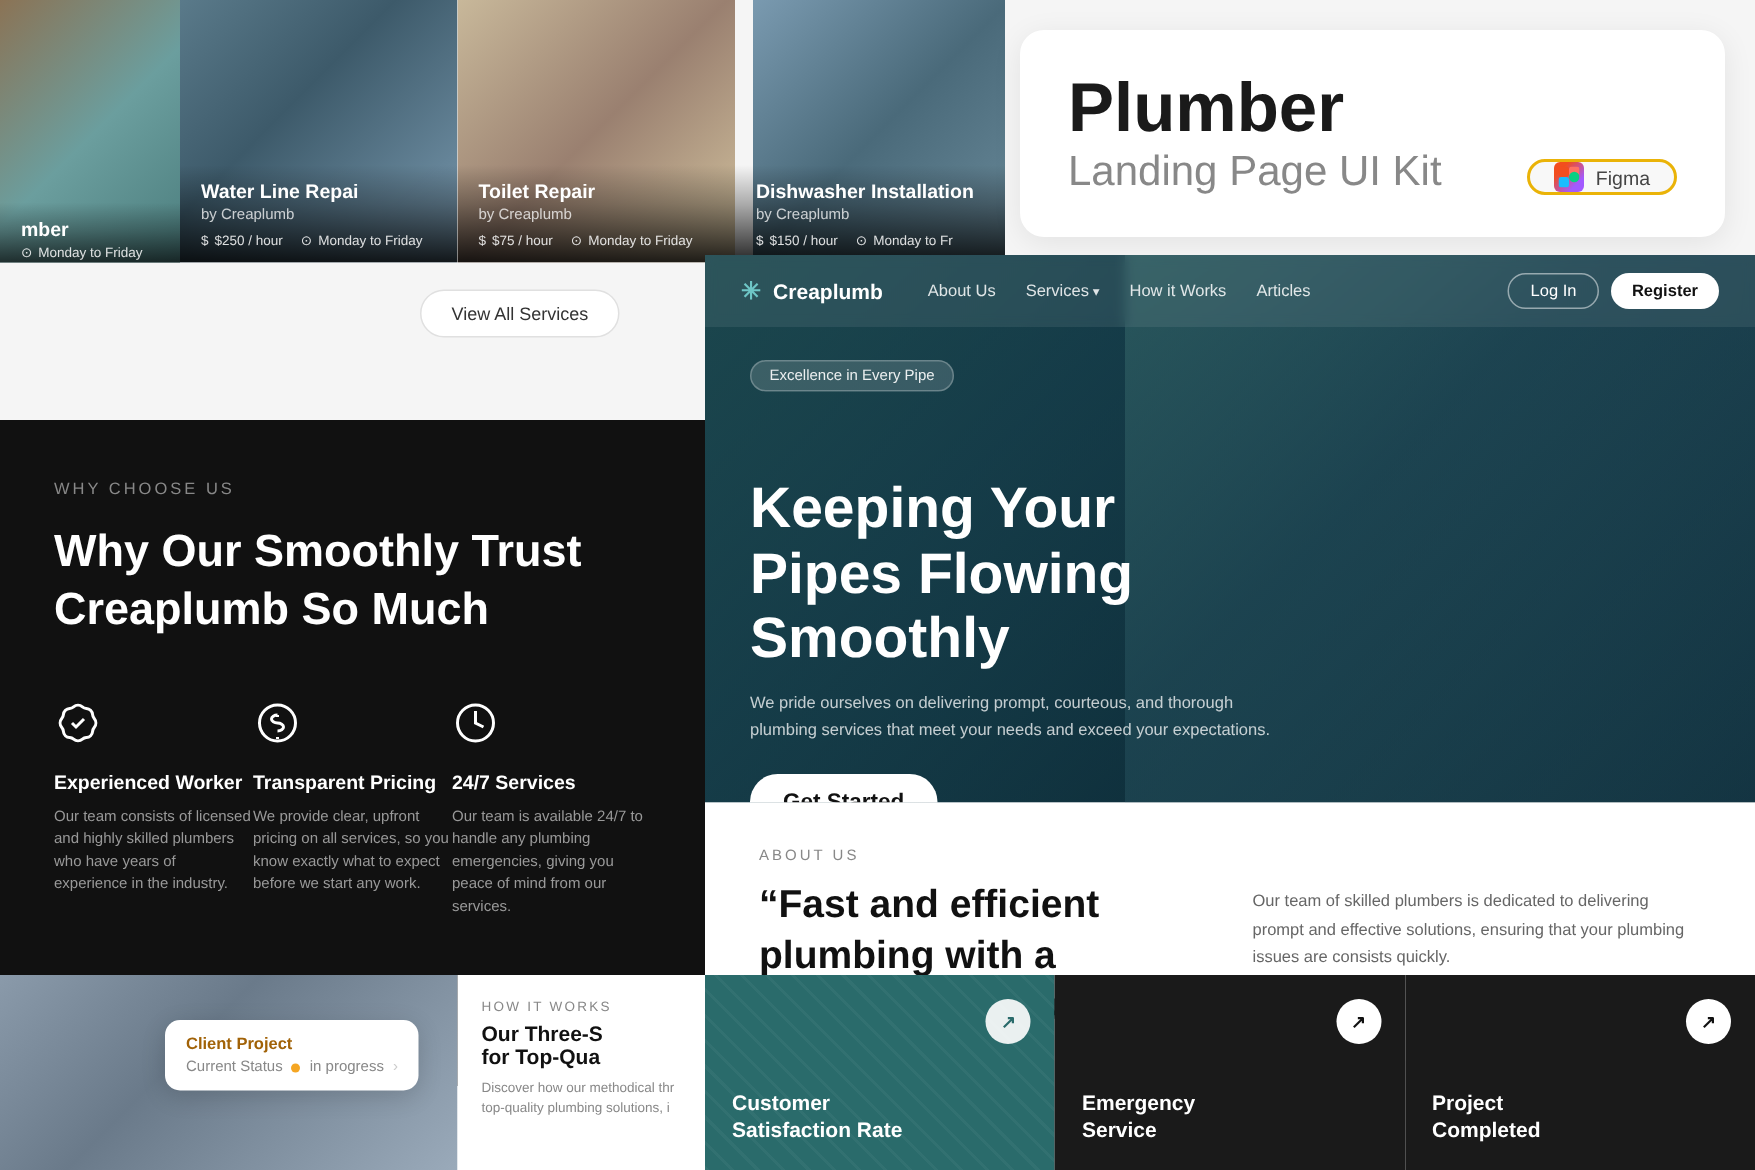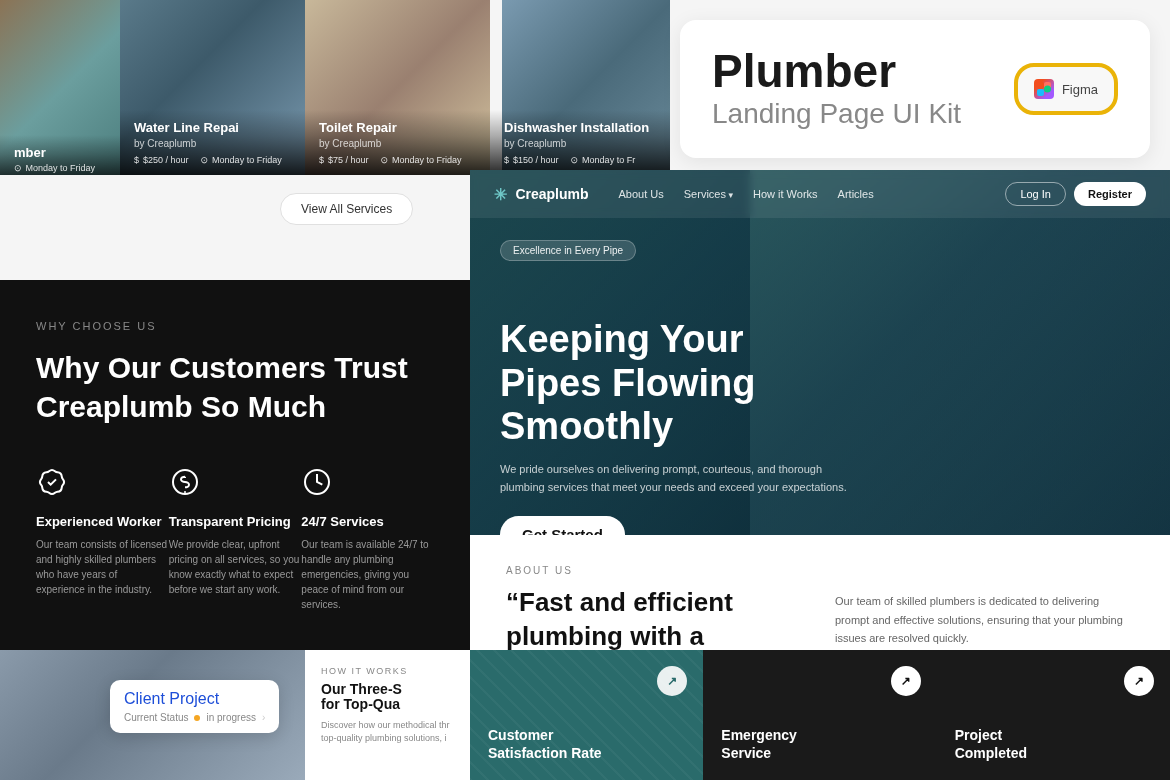--- a/index.html
+++ b/index.html
@@ -115,21 +115,21 @@
     .title-card {
       position: absolute;
       top: 20px;
       left: 680px;
       width: 470px;
       background: #fff;
       border-radius: 16px;
       padding: 28px 32px;
       box-shadow: 0 4px 20px rgba(0,0,0,0.08);
       display: flex;
-      align-items: center;
+      align-items: flex-end;
       justify-content: space-between;
     }
 
     .title-main {
       font-size: 46px;
       font-weight: 800;
       color: #1a1a1a;
       line-height: 1;
     }
 
@@ -138,23 +138,23 @@
       font-weight: 400;
       color: #888;
       margin-top: 4px;
     }
 
     .figma-badge {
       display: flex;
       align-items: center;
       gap: 8px;
       background: #f8f8f8;
-      border: 4px solid #eab308;
+      border: 2px solid #eab308;
       border-radius: 20px;
-      padding: 12px 16px;
+      padding: 0 16px;
     }
 
     .figma-icon {
       width: 20px;
       height: 20px;
       border-radius: 4px;
       background: linear-gradient(135deg, #F24E1E 25%, #A259FF 75%);
       display: flex;
       align-items: center;
       justify-content: center;
@@ -450,23 +450,23 @@
       top: 30px;
       left: 110px;
       background: #fff;
       border-radius: 10px;
       padding: 10px 14px;
       box-shadow: 0 4px 16px rgba(0,0,0,0.15);
       min-width: 145px;
     }
 
     .client-card-title {
-      font-size: 16px;
-      font-weight: 400;
-      color: #1d4ed8;
+      font-size: 11px;
+      font-weight: 700;
+      color: #a16207;
       margin-bottom: 4px;
     }
 
     .client-card-status {
       font-size: 10px;
       color: #888;
       display: flex;
       align-items: center;
       gap: 6px;
     }
@@ -685,21 +685,21 @@
       </svg>
     </div>
     <span class="figma-label">Figma</span>
   </div>
 </div>
 
 <button class="view-all-btn">View All Services</button>
 
 <div class="dark-panel">
   <div class="why-label">WHY CHOOSE US</div>
-  <div class="why-title">Why Our Customers Trust Creaplumb So Much</div>
+  <div class="why-title">Why Our Smoothly Trust Creaplumb So Much</div>
   <div class="features-grid">
 
     <div class="feature-item">
       <div class="feature-icon">
         <svg class="feature-svg" viewBox="0 0 24 24">
           <path d="M9 12l2 2 4-4M7.835 4.697a3.42 3.42 0 001.946-.806 3.42 3.42 0 014.438 0 3.42 3.42 0 001.946.806 3.42 3.42 0 013.138 3.138 3.42 3.42 0 00.806 1.946 3.42 3.42 0 010 4.438 3.42 3.42 0 00-.806 1.946 3.42 3.42 0 01-3.138 3.138 3.42 3.42 0 00-1.946.806 3.42 3.42 0 01-4.438 0 3.42 3.42 0 00-1.946-.806 3.42 3.42 0 01-3.138-3.138 3.42 3.42 0 00-.806-1.946 3.42 3.42 0 010-4.438 3.42 3.42 0 00.806-1.946 3.42 3.42 0 013.138-3.138z"></path>
         </svg>
       </div>
       <div class="feature-title">Experienced Worker</div>
       <div class="feature-desc">Our team consists of licensed and highly skilled plumbers who have years of experience in the industry.</div>
@@ -756,21 +756,21 @@
     <div class="hero-title">Keeping Your Pipes Flowing Smoothly</div>
     <div class="hero-desc">We pride ourselves on delivering prompt, courteous, and thorough plumbing services that meet your needs and exceed your expectations.</div>
     <button class="hero-cta">Get Started</button>
   </div>
 </div>
 
 <div class="about-section">
   <div class="about-label">ABOUT US</div>
   <div class="about-content">
     <div class="about-quote">“Fast and efficient plumbing with a professional touch.”</div>
-    <div class="about-desc">Our team of skilled plumbers is dedicated to delivering prompt and effective solutions, ensuring that your plumbing issues are resolved quickly.</div>
+    <div class="about-desc">Our team of skilled plumbers is dedicated to delivering prompt and effective solutions, ensuring that your plumbing issues are consists quickly.</div>
   </div>
 </div>
 
 <div class="bottom-section">
 
   <div class="bottom-left">
 
     <div class="client-img"></div>
 
     <div class="client-card">

